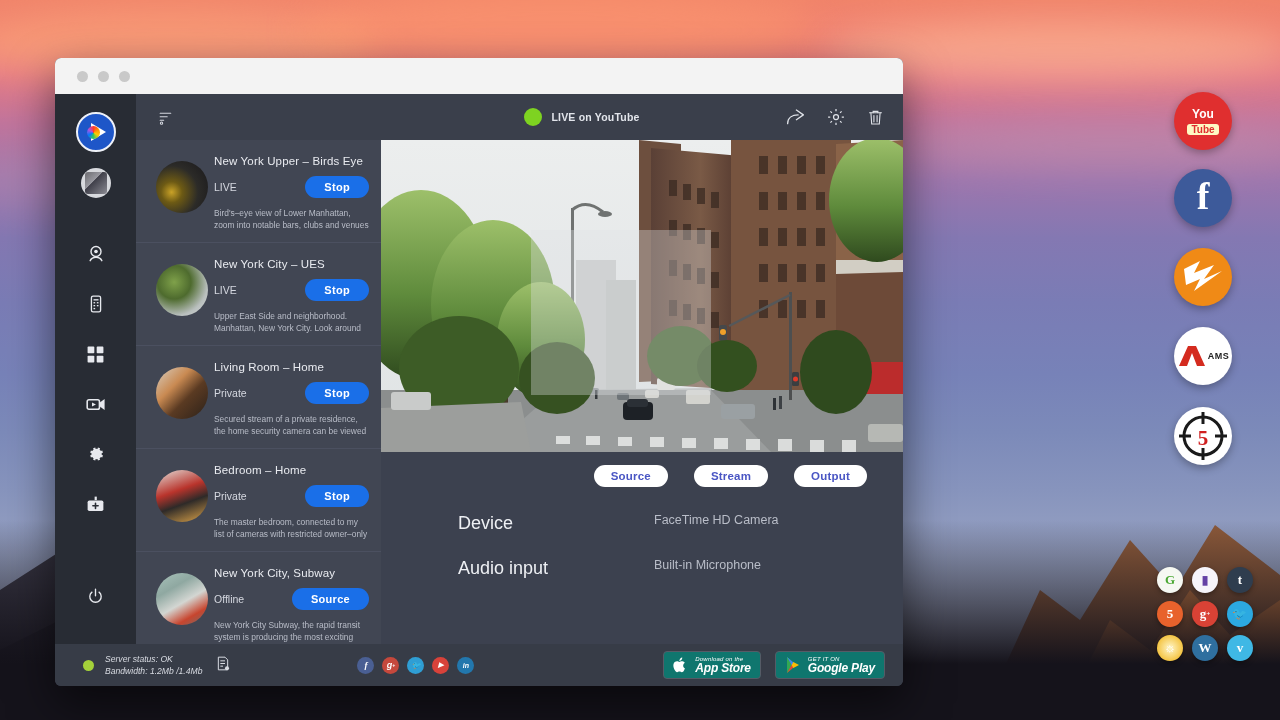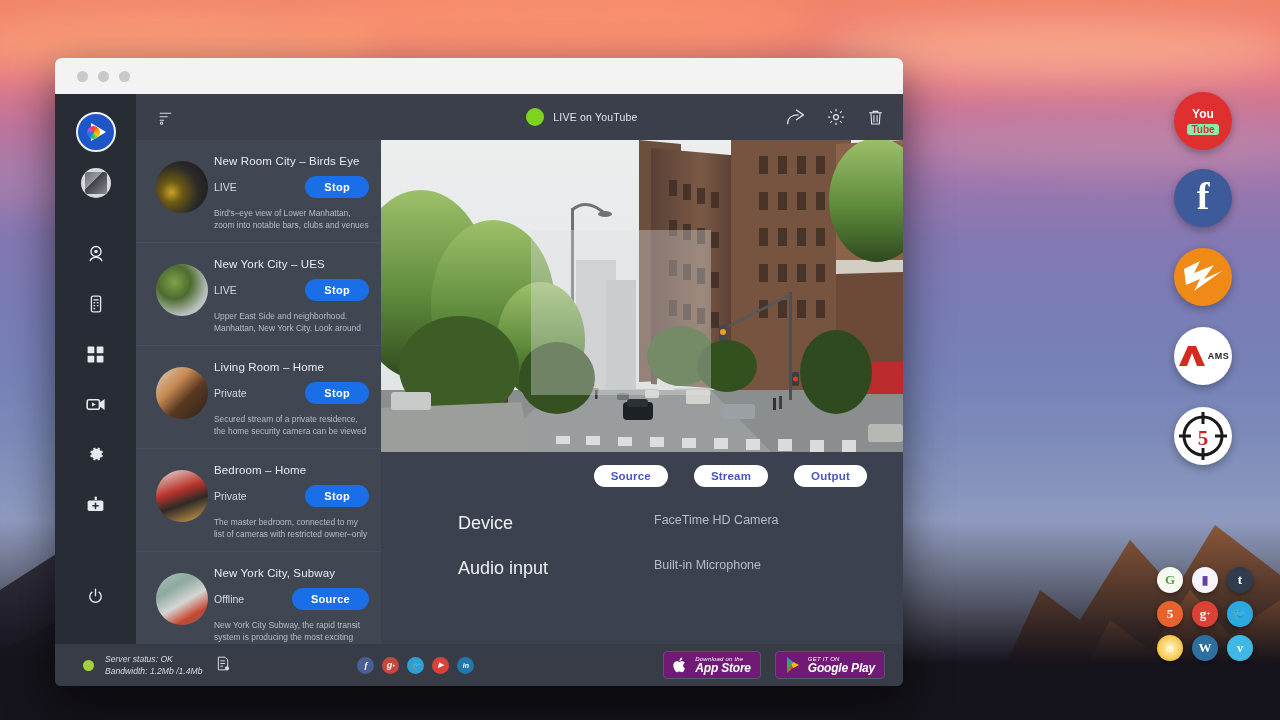--- a/index.html
+++ b/index.html
@@ -132,21 +132,21 @@
     color: #b9bdc8; font-size: 8.4px; line-height: 1.42;
     margin-top: 10px; max-height: 24px; overflow: hidden;
   }
 
   
   #main-panel { flex: 1; background: #3c414f; display: flex; flex-direction: column; }
   #main-header {
     height: 46px; background: #3a3f4b;
     display: flex; align-items: center; padding: 0 18px;
   }
-  #live-badge { display: flex; align-items: center; gap: 9px; margin: 0 auto; }
+  #live-badge { display: flex; align-items: center; gap: 9px; margin: 0 auto; font-weight: bold; }
   #live-dot { width: 18px; height: 18px; border-radius: 50%; background: #7ed321; }
   #live-label { color: #e2e5eb; font-size: 10.5px; letter-spacing: .2px; }
   .hdr-icon { color: #dfe2e8; margin-left: 20px; display: flex; }
 
   
   #video-wrap { padding: 0; }
   #video {
     width: 100%; height: 312px;
     position: relative; overflow: hidden;
     background: linear-gradient(180deg,#e8eaea 0%,#dfe2e3 40%,#9a9c9c 75%,#6c6e6e 100%);
@@ -180,21 +180,21 @@
   #srv { display: flex; align-items: center; gap: 11px; margin-left: 10px; }
   #srv-dot { width: 11px; height: 11px; border-radius: 50%; background: #a4d13a; }
   #srv-text { color: #d8dbe2; font-size: 8.6px; line-height: 1.45; }
   #srv-doc { color: #d8dbe2; margin-left: 2px; }
   #social { display: flex; gap: 8px; margin-left: 126px; }
   .soc { width: 17px; height: 17px; border-radius: 50%;
          display: flex; align-items: center; justify-content: center;
          color: #fff; font-size: 9px; font-weight: bold; }
   #stores { display: flex; gap: 14px; margin-left: auto; }
   .store {
-    height: 28px; background: #701a75; border: 1px solid #555b66;
+    height: 28px; background: #0f766e; border: 1px solid #555b66;
     border-radius: 4px; display: flex; align-items: center;
     padding: 0 9px; gap: 7px;
   }
   .store .st-txt { line-height: 1.05; }
   .store .st-small { color: #fff; font-size: 6px; display: block; letter-spacing: .2px; }
   .store .st-big { color: #fff; font-size: 12px; display: block; font-weight: bold; letter-spacing: -.2px; }
 
   
   .launcher {
     position: absolute; border-radius: 50%;
@@ -224,21 +224,21 @@
     <path d="M0,360 L60,330 L110,355 L170,315 L240,365 L300,340 L360,395 L420,370 L470,430 L0,430 Z" fill="#2b2935"></path>
     <path d="M980,430 L1040,300 L1080,330 L1130,250 L1175,300 L1215,235 L1280,285 L1280,430 Z" fill="#8d5a3a"></path>
     <path d="M1060,430 L1110,330 L1150,360 L1190,300 L1230,345 L1280,310 L1280,430 Z" fill="#c8783f"></path>
     <path d="M1120,430 L1160,370 L1195,400 L1235,355 L1280,385 L1280,430 Z" fill="#e59a52"></path>
     <path d="M0,430 L180,380 L420,420 L700,395 L980,420 L1280,400 L1280,430 Z" fill="#23212b"></path>
   </svg>
   <div style="position:absolute;left:0;bottom:0;width:1280px;height:200px;background:linear-gradient(180deg,rgba(20,18,26,0) 0%,#15131b 72%);"></div>
 
   <div class="launcher" style="left:1174px;top:92px;width:58px;height:58px;background:#e02f2f;flex-direction:column;">
     <span style="color:#fff;font-size:12px;font-weight:bold;line-height:1;">You</span>
-    <span style="background:#86efac;color:#e02f2f;font-size:10px;font-weight:bold;border-radius:3px;padding:0 4px;margin-top:4px;">Tube</span>
+    <span style="background:#fef9c3;color:#e02f2f;font-size:10px;font-weight:bold;border-radius:3px;padding:0 4px;margin-top:4px;">Tube</span>
   </div>
   <div class="launcher" style="left:1174px;top:169px;width:58px;height:58px;background:#3d5a9a;">
     <span style="color:#fff;font-size:38px;font-weight:bold;font-family:'Liberation Serif',serif;line-height:1;margin-top:-4px;">f</span>
   </div>
   <div class="launcher" style="left:1174px;top:327px;width:58px;height:58px;background:#ffffff;flex-direction:row;gap:1px;">
     <svg width="30" height="24" viewBox="0 0 30 24">
       <path d="M11,2 L19,2 L28,22 L20,22 L15,9 L10,22 L2,22 Z" fill="#d42b1f"></path>
     </svg>
     <span style="color:#222;font-size:9px;font-weight:bold;letter-spacing:.5px;">AMS</span>
   </div>
@@ -354,21 +354,21 @@
           <line x1="3" y1="16" x2="8" y2="16"></line>
             <circle cx="5" cy="20" r="1.6"></circle>
         </svg>
       </div>
 
       <div id="list-scroll">
 
         <div class="cam-item">
           <div class="cam-thumb" style="background:radial-gradient(circle at 30% 60%,#c9a227 0%,#6d5a14 22%,#2c2b28 55%,#17161a 100%);"></div>
           <div class="cam-body">
-            <div class="cam-title">New Room City – Birds Eye</div>
+            <div class="cam-title">New York Upper – Birds Eye</div>
             <div class="cam-row">
               <span class="cam-status">LIVE</span>
               <button class="cam-btn">Stop</button>
             </div>
             <div class="cam-desc">Bird's–eye view of Lower Manhattan, zoom into notable bars, clubs and venues of New York ...</div>
           </div>
         </div>
 
         <div class="cam-item">
           <div class="cam-thumb" style="background:radial-gradient(circle at 35% 35%,#7fa14a 0%,#4e6b2e 35%,#b9bfbe 70%,#d8dcda 100%);"></div>

